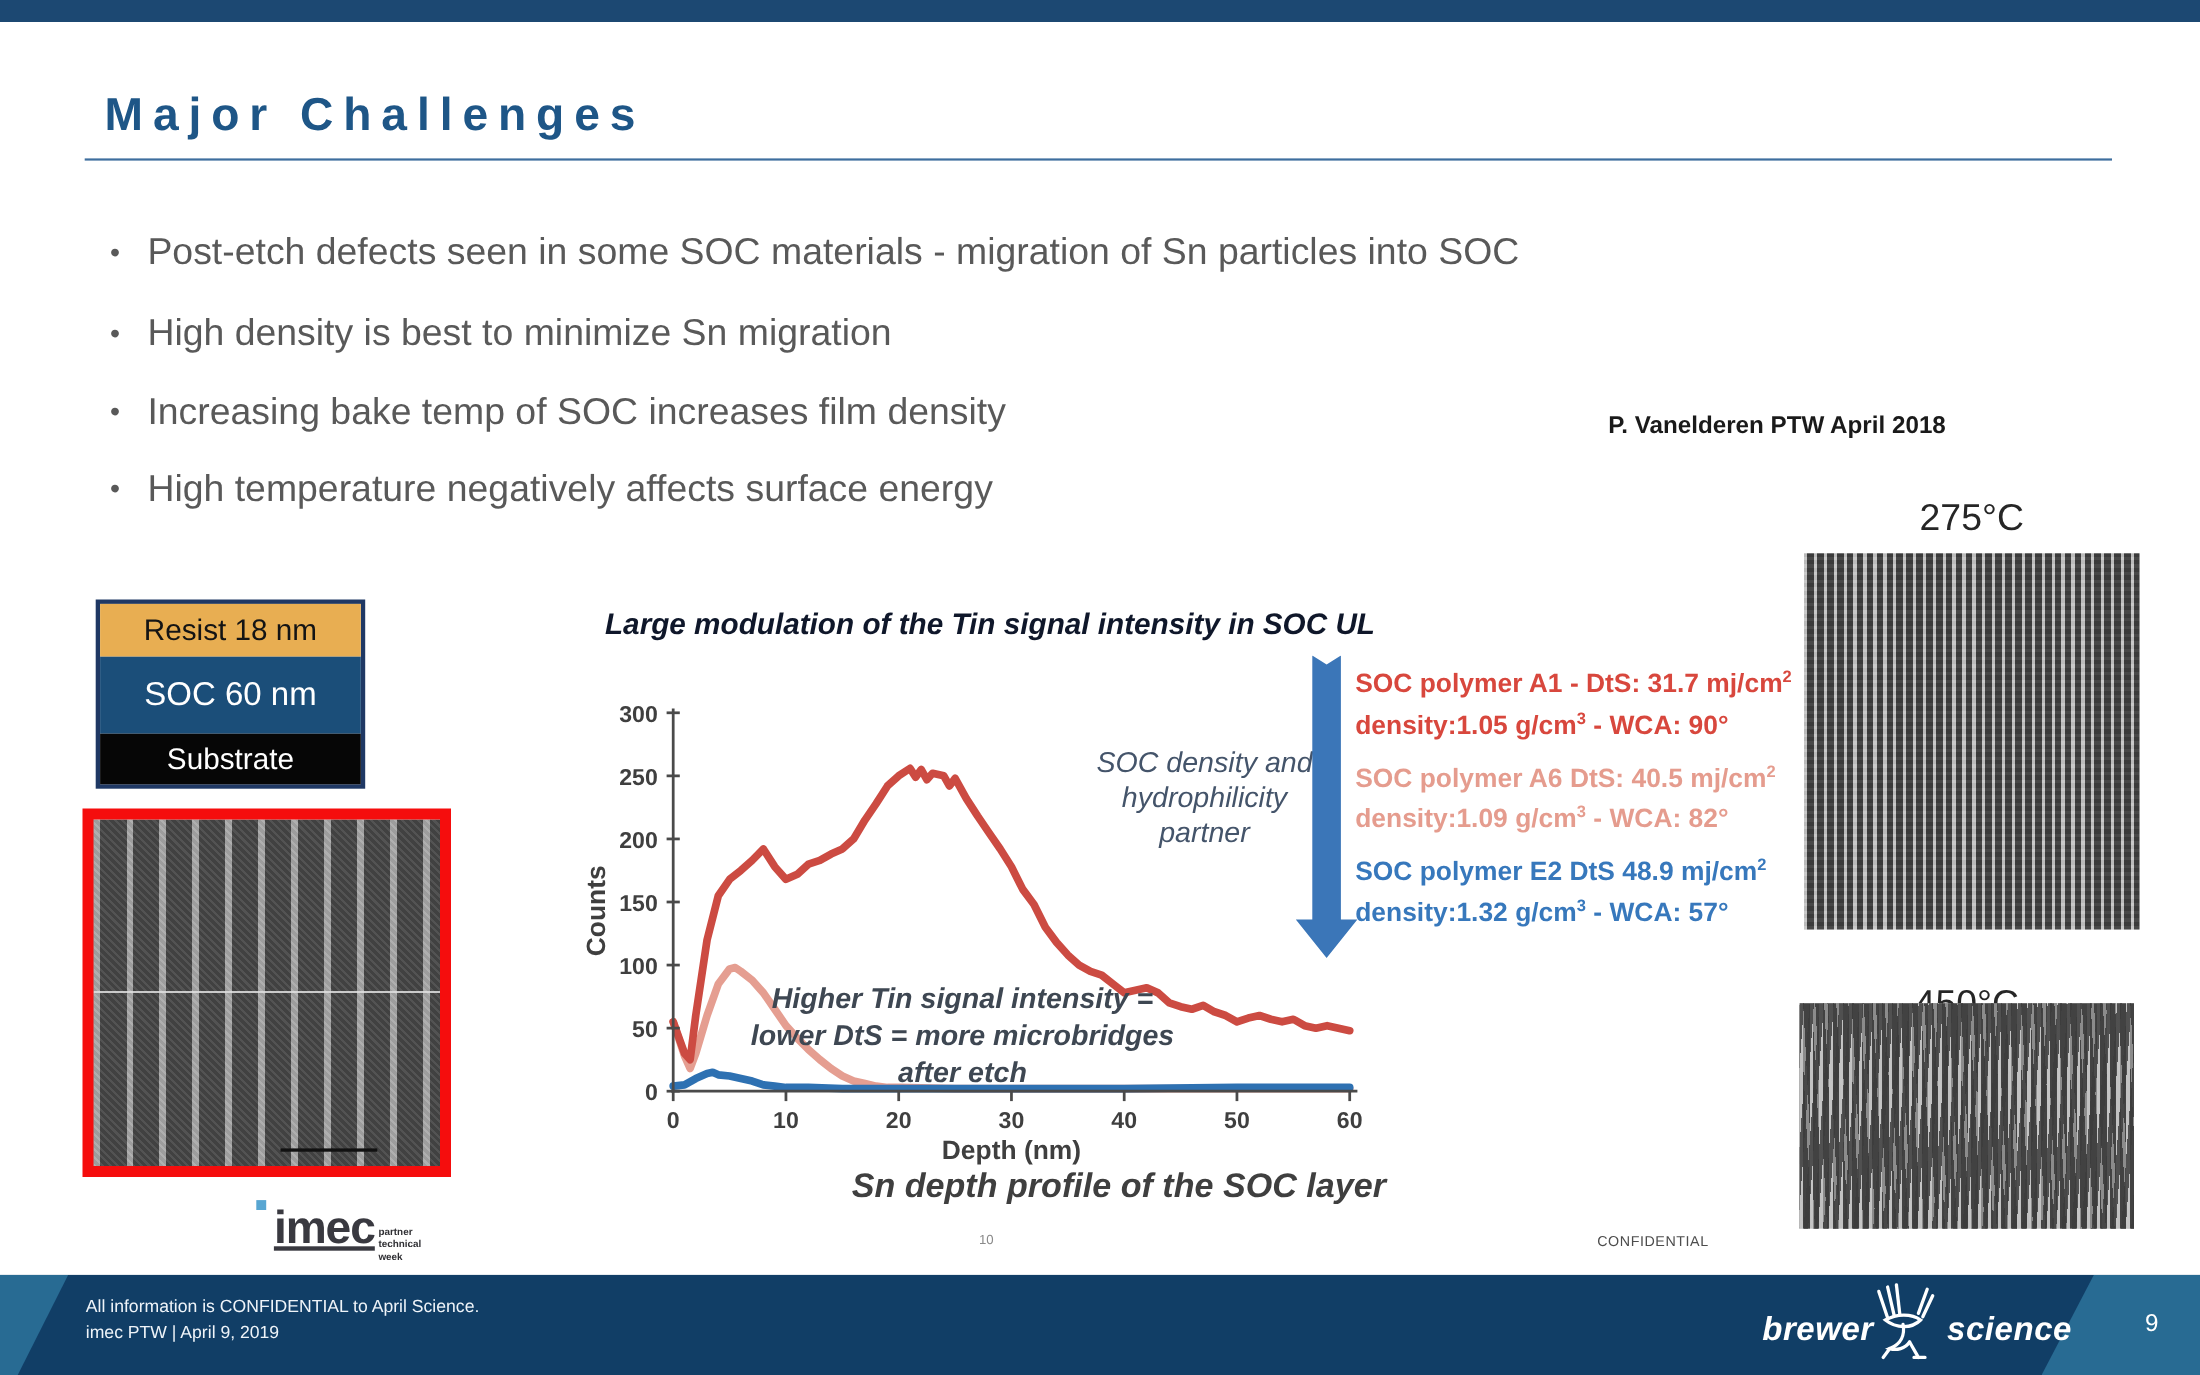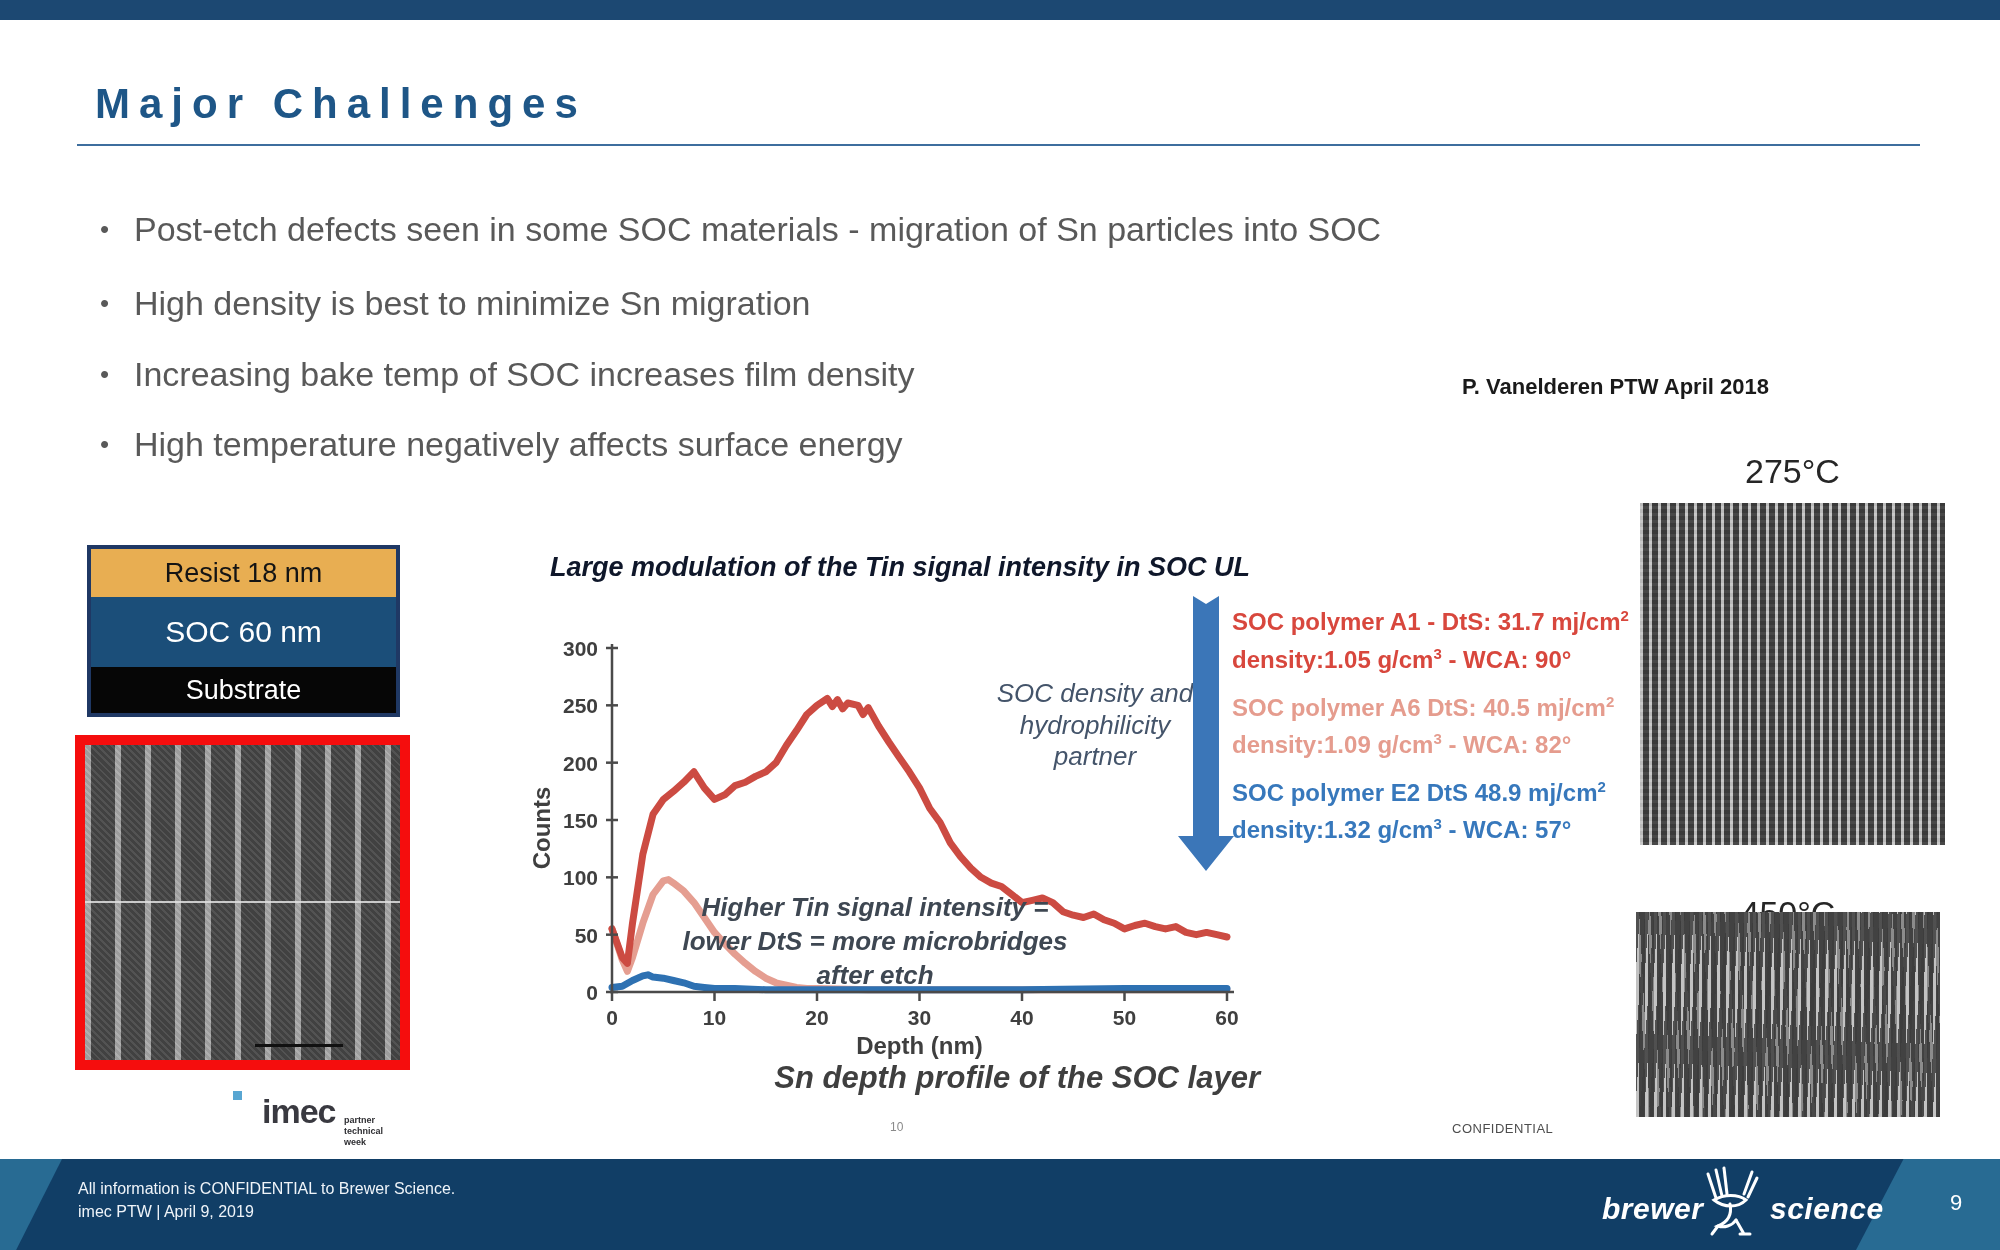--- a/index.html
+++ b/index.html
@@ -11,21 +11,21 @@
   
   .title{left:95px;top:80px;font-size:42px;font-weight:700;letter-spacing:9px;color:#1E5687;}
   .title-rule{left:77px;top:144px;width:1843px;height:2px;background:#3E6E9E;}
   
   .bullet-row{left:100px;width:1560px;display:flex;align-items:flex-start;color:#595959;}
   .bullet-dot{width:34px;font-size:26px;line-height:42px;color:#595959;flex:0 0 34px;}
   .bullet-text{font-size:34px;line-height:42px;}
   
   .reference{left:1462px;top:374px;width:360px;font-size:22px;font-weight:700;color:#1A1A1A;}
   
-  .stack{left:87px;top:545px;width:313px;height:172px;border:4px solid #1F3864;box-sizing:border-box;}
+  .stack{left:87px;top:545px;width:245px;height:172px;border:4px solid #1F3864;box-sizing:border-box;}
   .stack-band{width:100%;display:flex;align-items:center;justify-content:center;}
   
   .sem-main{left:75px;top:735px;width:335px;height:335px;border:10px solid #F50D0D;box-sizing:border-box;
     background:
       linear-gradient(180deg, rgba(0,0,0,0) 0 49.4%, rgba(225,225,225,.85) 49.4% 50.1%, rgba(0,0,0,0) 50.1%),
       repeating-linear-gradient(45deg, rgba(255,255,255,.07) 0 2px, rgba(0,0,0,.07) 2px 5px),
       repeating-linear-gradient(90deg,#A9A9A9 0 6px,#464646 6px 30px);}
   .sem-scalebar{left:255px;top:1044px;width:88px;height:3px;background:#111;}
   
   .sem-label{font-size:34px;color:#262626;text-align:center;}
@@ -58,21 +58,21 @@
   .footer{left:0;top:1159px;width:2000px;height:91px;background:#113E66;}
   .wedge-left{left:0;top:1159px;width:62px;height:91px;background:#286B93;
               clip-path:polygon(0 0,100% 0,26% 100%,0 100%);}
   .wedge-right{left:1856px;top:1159px;width:144px;height:91px;background:#286B93;
               clip-path:polygon(33% 0,100% 0,100% 100%,0 100%);}
   .footer-text{color:#EFF4F9;font-size:16px;}
   .brewer{color:#FFFFFF;font-size:30px;font-style:italic;font-weight:700;letter-spacing:.5px;}
   .page-num{left:1950px;top:1190px;color:#FFF;font-size:22px;}
   
   .imec-square{left:233px;top:1091px;width:9px;height:9px;background:#58A6D2;}
-  .imec-word{left:262px;top:1092px;font-size:34px;font-weight:700;letter-spacing:-1px;color:#393940;}
+  .imec-word{left:249px;top:1092px;font-size:42px;font-weight:700;letter-spacing:-1px;color:#393940;text-decoration:underline;}
   .imec-sub{left:344px;top:1115px;font-size:9px;font-weight:700;line-height:1.2;color:#2F2F33;}
 </style>
 </head>
 <body>
 
 <div class="slide">
 
   <div class="abs topbar"></div>
 
   <div class="abs title">Major Challenges</div>
@@ -178,21 +178,21 @@
   <div class="abs sem-label" style="left:1636px;top:860px;width:304px;margin-top:34px;">450°C</div>
   <div class="abs sem-wavy"></div>
 
   <div class="abs fig-caption">Sn depth profile of the SOC layer</div>
   <div class="abs fig-page">10</div>
   <div class="abs fig-confidential">CONFIDENTIAL</div>
 
   <div class="abs footer"></div>
   <div class="abs wedge-left"></div>
   <div class="abs wedge-right"></div>
-  <div class="abs footer-text" style="left:78px;top:1180px;">All information is CONFIDENTIAL to Brewer Science.</div>
+  <div class="abs footer-text" style="left:78px;top:1180px;">All information is CONFIDENTIAL to April Science.</div>
   <div class="abs footer-text" style="left:78px;top:1203px;">imec PTW | April 9, 2019</div>
 
   <div class="abs brewer" style="left:1602px;top:1192px;">brewer</div>
   <svg class="abs" style="left:1694px;top:1164px;" width="74" height="76" viewBox="0 0 74 76">
     <g stroke="#FFFFFF" fill="none" stroke-width="3" stroke-linecap="round">
       <path d="M14 10 L22 34"></path>
         <path d="M22 6 L28 32"></path>
         <path d="M30 4 L33 30"></path>
       <path d="M58 8 L50 30"></path>
         <path d="M63 14 L54 33"></path>

